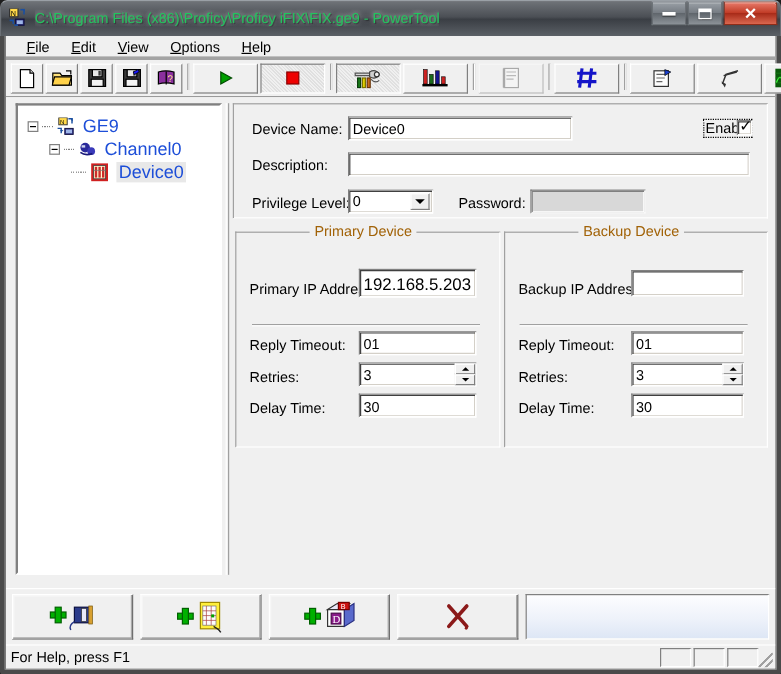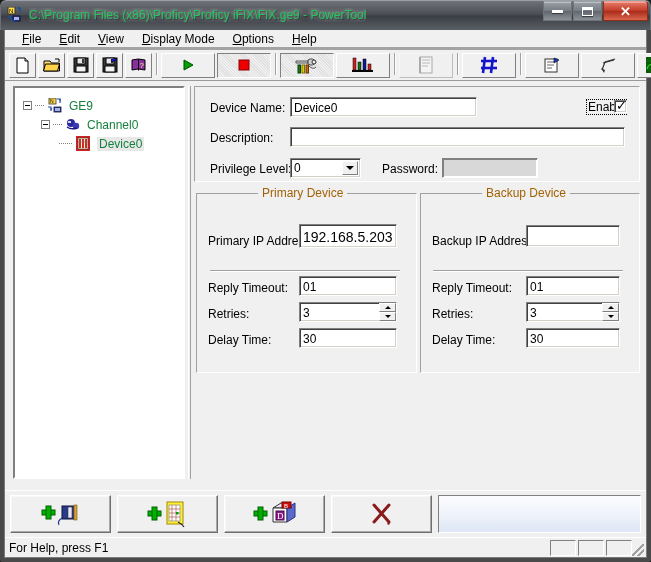--- a/index.html
+++ b/index.html
@@ -162,21 +162,21 @@
   .expander {
     width: 9px; height: 9px; border: 1px solid #808080; background: #fff;
     position: relative; margin-right: 3px; flex:0 0 auto;
   }
   .expander::before {
     content:""; position:absolute; left:1px; top:3px; width:5px; height:1px; background:#000;
   }
   .dots { width: 10px; height:1px; margin-right:2px; flex:0 0 auto;
           background: repeating-linear-gradient(90deg,#808080,#808080 1px,transparent 1px,transparent 2px); }
   .node-ico { width: 18px; height:16px; margin-right:4px; flex:0 0 auto; position:relative;}
-  .node-label { font-size: 12px; color: #15803d; }
+  .node-label { font-size: 15px; color: #1d4ed8; }
   .node-label.sel { background: #e8e8e8; padding: 0 2px; }
 
   .vsplit {
     width: 3px; margin: 1px 2px 11px 3px;
     background: #f0f0f0; flex:0 0 auto;
     border-left: 1px solid #fff;
     border-right: 1px solid #a0a0a0;
   }
 
   .form-panel {
@@ -354,21 +354,20 @@
       </div>
     </div>
   </div>
 
   <div class="client">
 
     <div class="menubar">
       <div class="menu-item"><u>F</u>ile</div>
       <div class="menu-item"><u>E</u>dit</div>
       <div class="menu-item"><u>V</u>iew</div>
-      <div class="menu-item"><u>D</u>isplay Mode</div>
       <div class="menu-item"><u>O</u>ptions</div>
       <div class="menu-item"><u>H</u>elp</div>
     </div>
 
     <div class="toolbar">
 
       <div class="tb-btn framed" title="New">
         <svg width="17" height="17" viewBox="0 0 17 17">
           <path d="M3 1 h8 l3 3 v12 h-11 z" fill="#ffffff" stroke="#000" stroke-width="1"></path>
           <path d="M11 1 v3 h3" fill="#dcdcdc" stroke="#000" stroke-width="1"></path>

